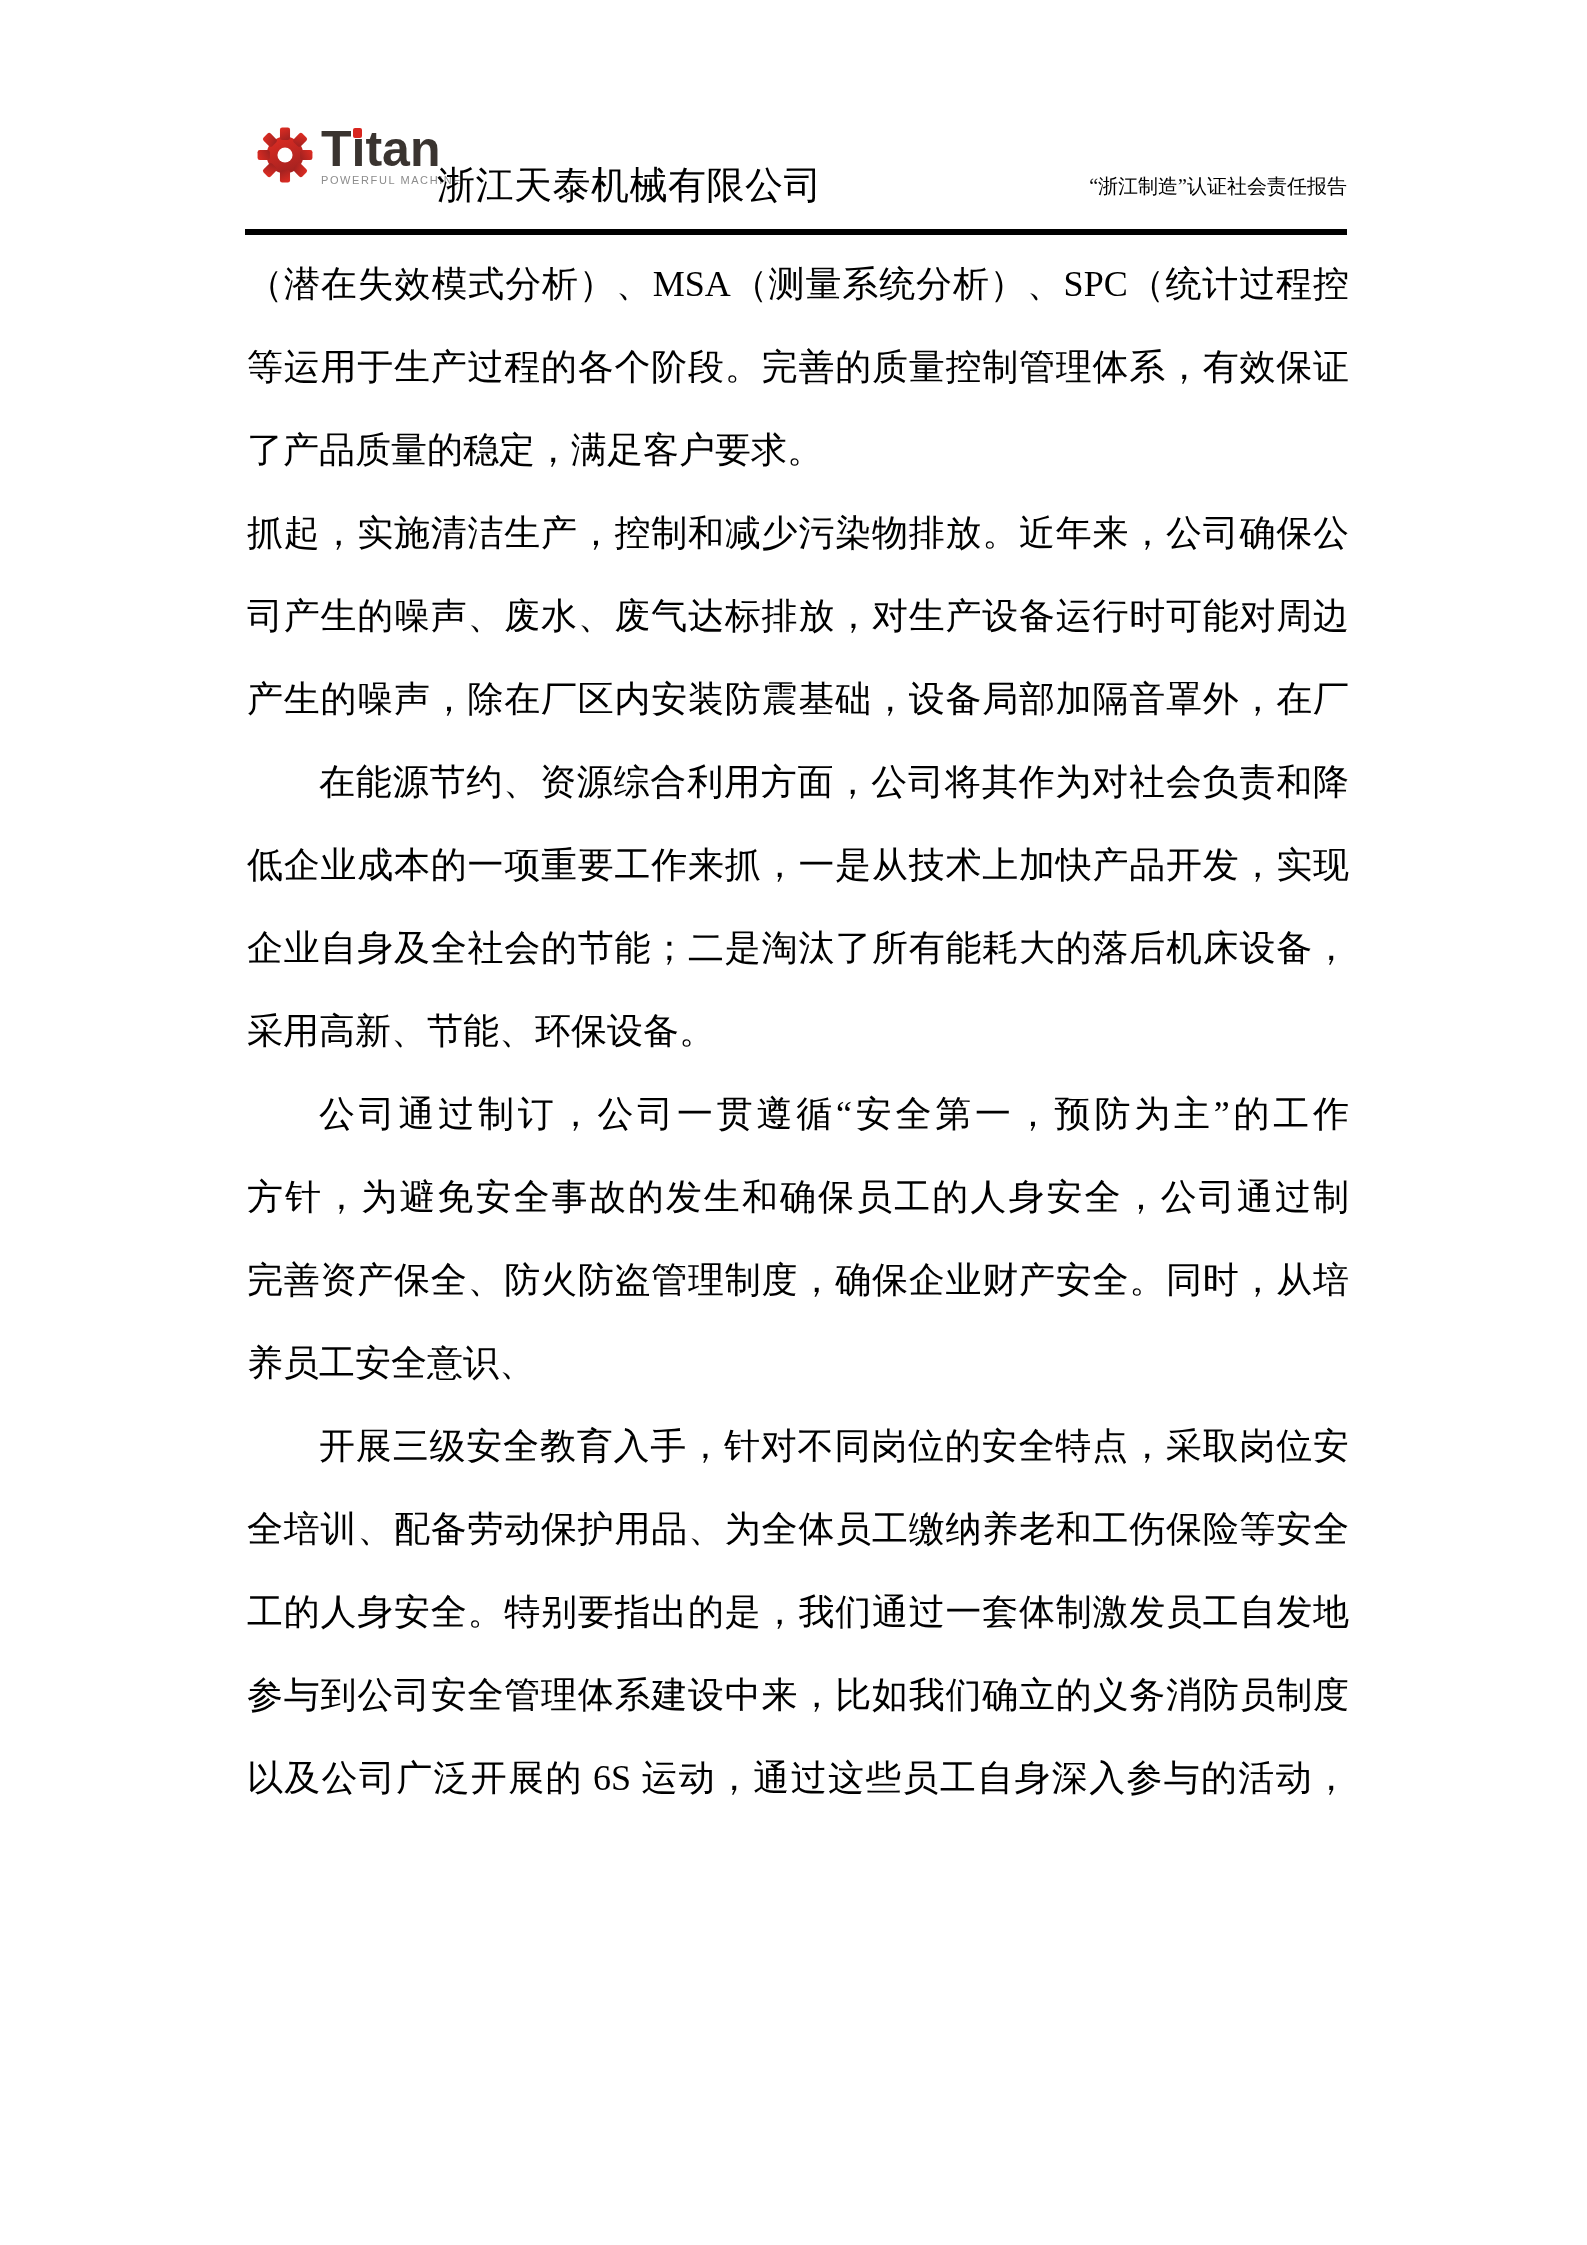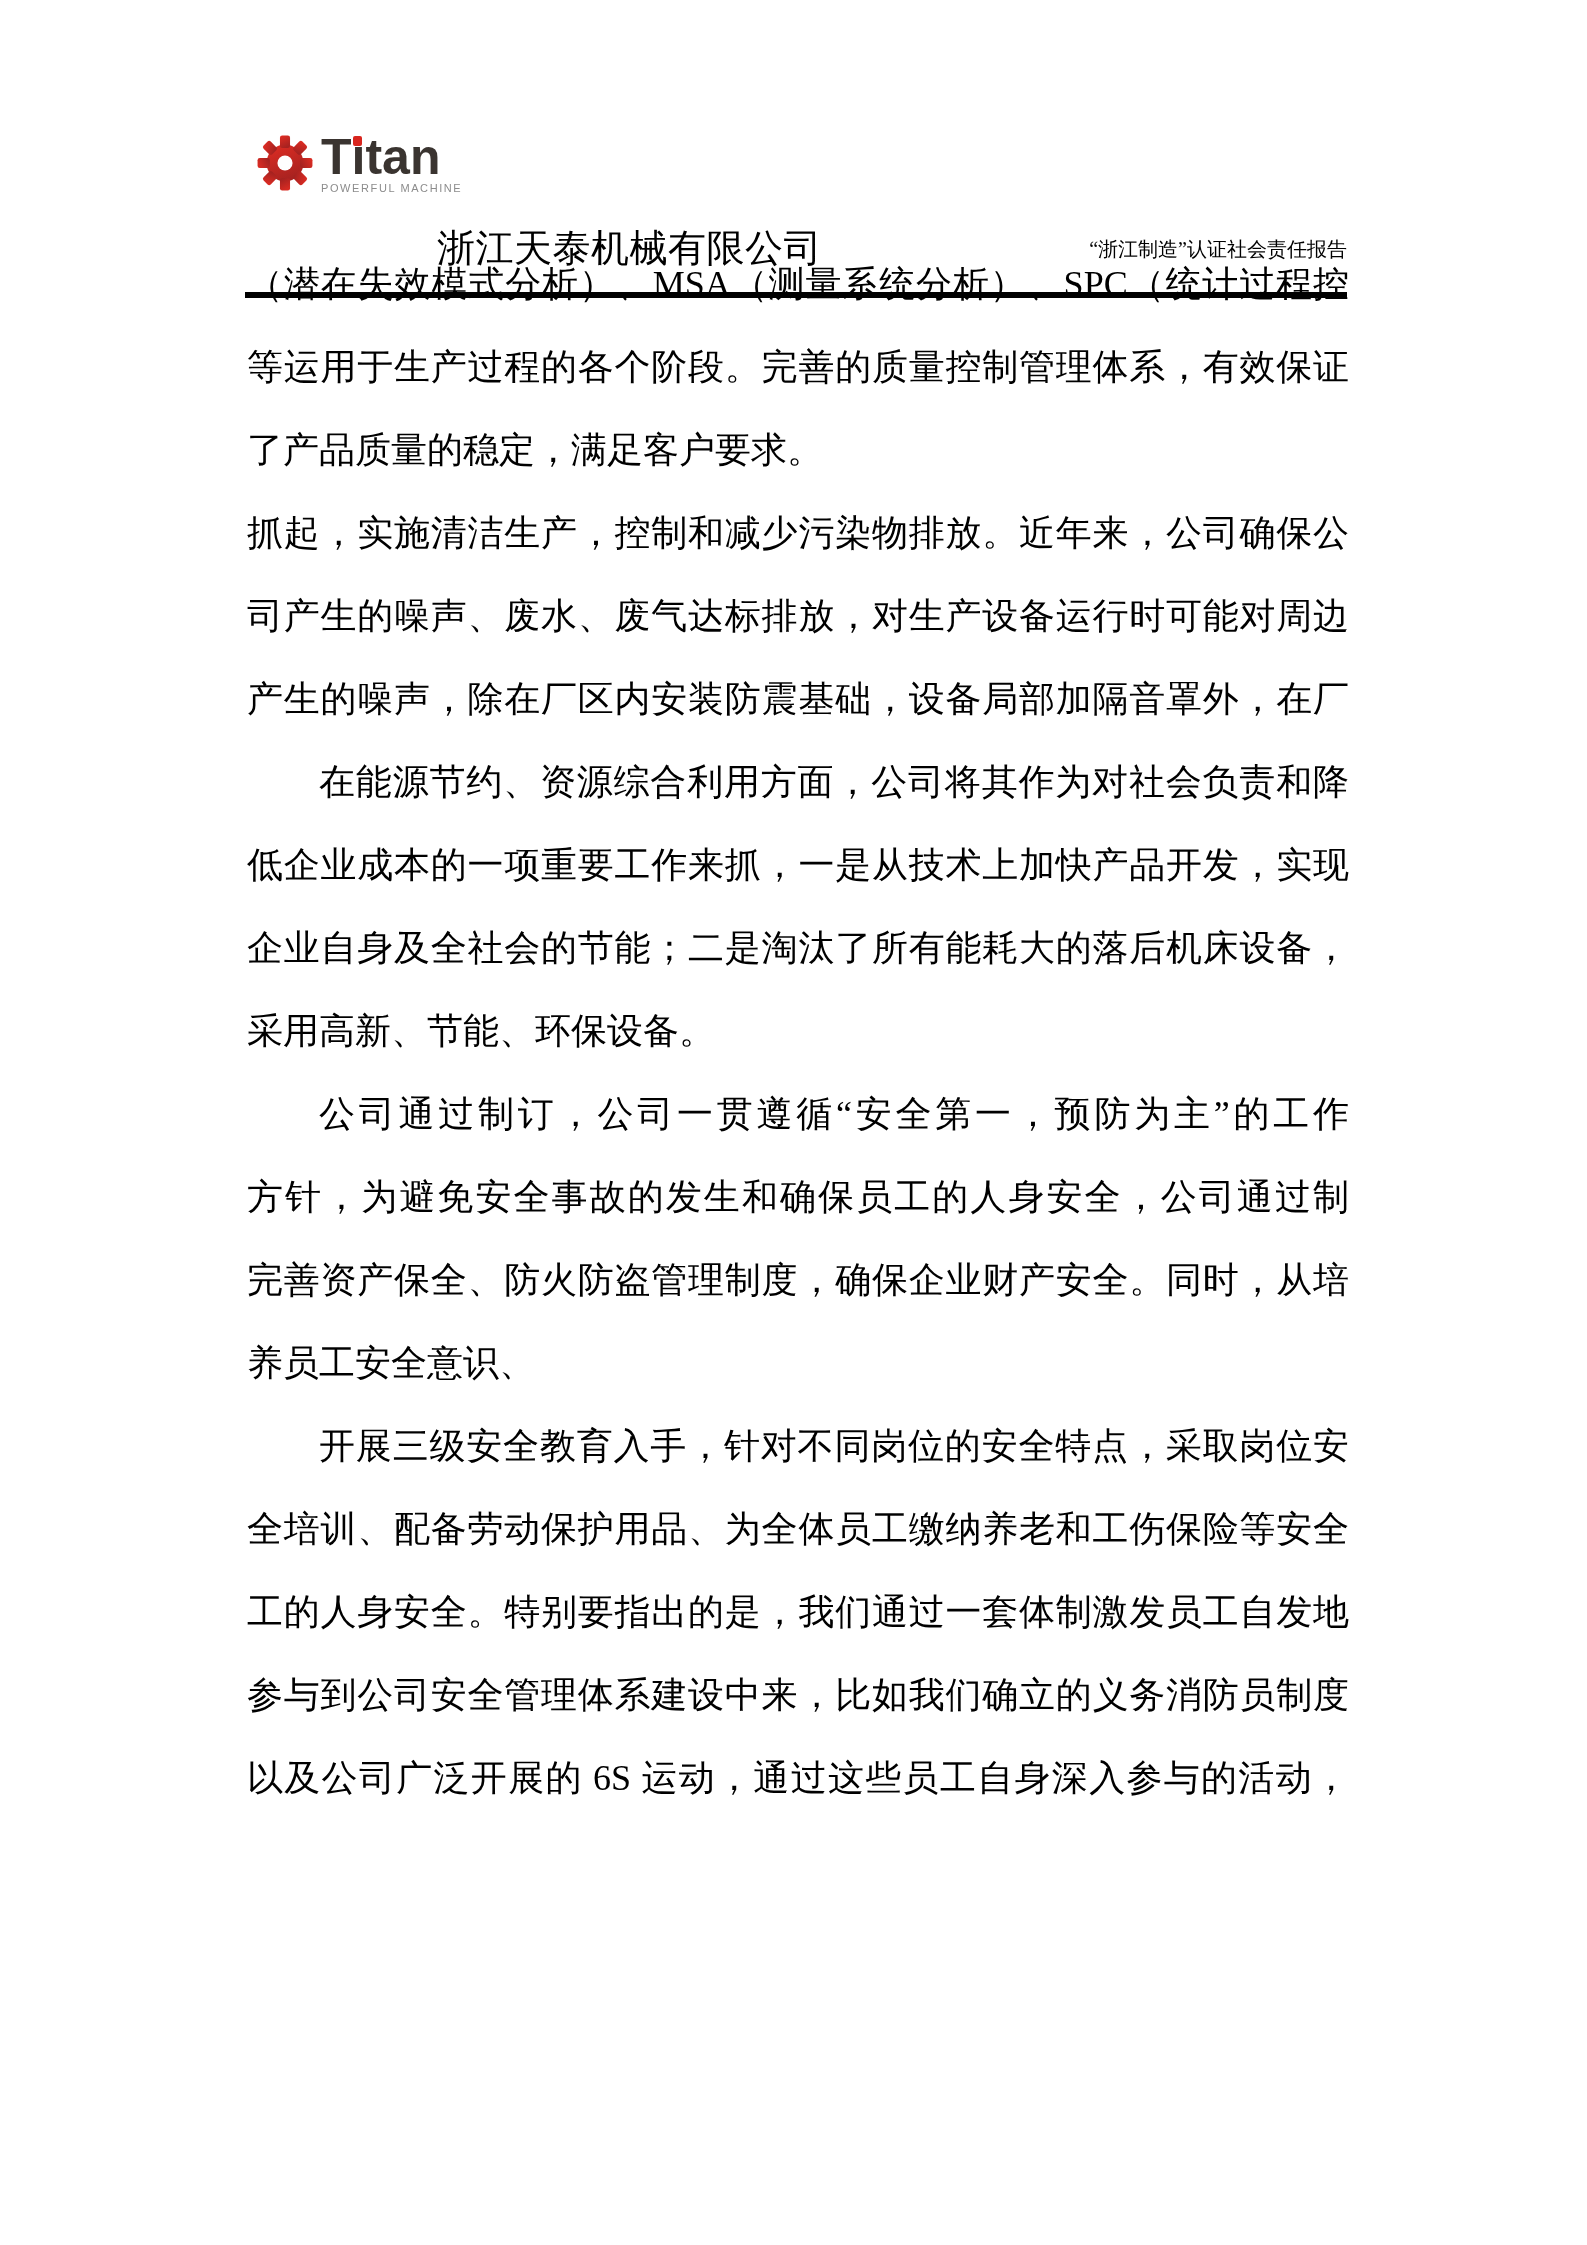--- a/index.html
+++ b/index.html
@@ -6,22 +6,22 @@
   .page{
     position:relative;
     width:1587px;height:2245px;
     background:#ffffff;
     font-family:"Liberation Serif","DejaVu Serif",serif;
     color:#000;
     overflow:hidden;
   }
   
   .header{
-    position:absolute;left:247px;top:8px;
-    width:1100px;height:290px;
+    position:absolute;left:247px;top:0;
+    width:1100px;height:235px;
   }
   .header-rule{
     position:absolute;left:-2px;bottom:0;
     width:1102px;height:6px;background:#000;
   }
   .logo{
     position:absolute;left:10px;top:126px;
     display:flex;align-items:flex-start;
   }
   .gear{width:56px;height:58px;margin-right:8px;}

